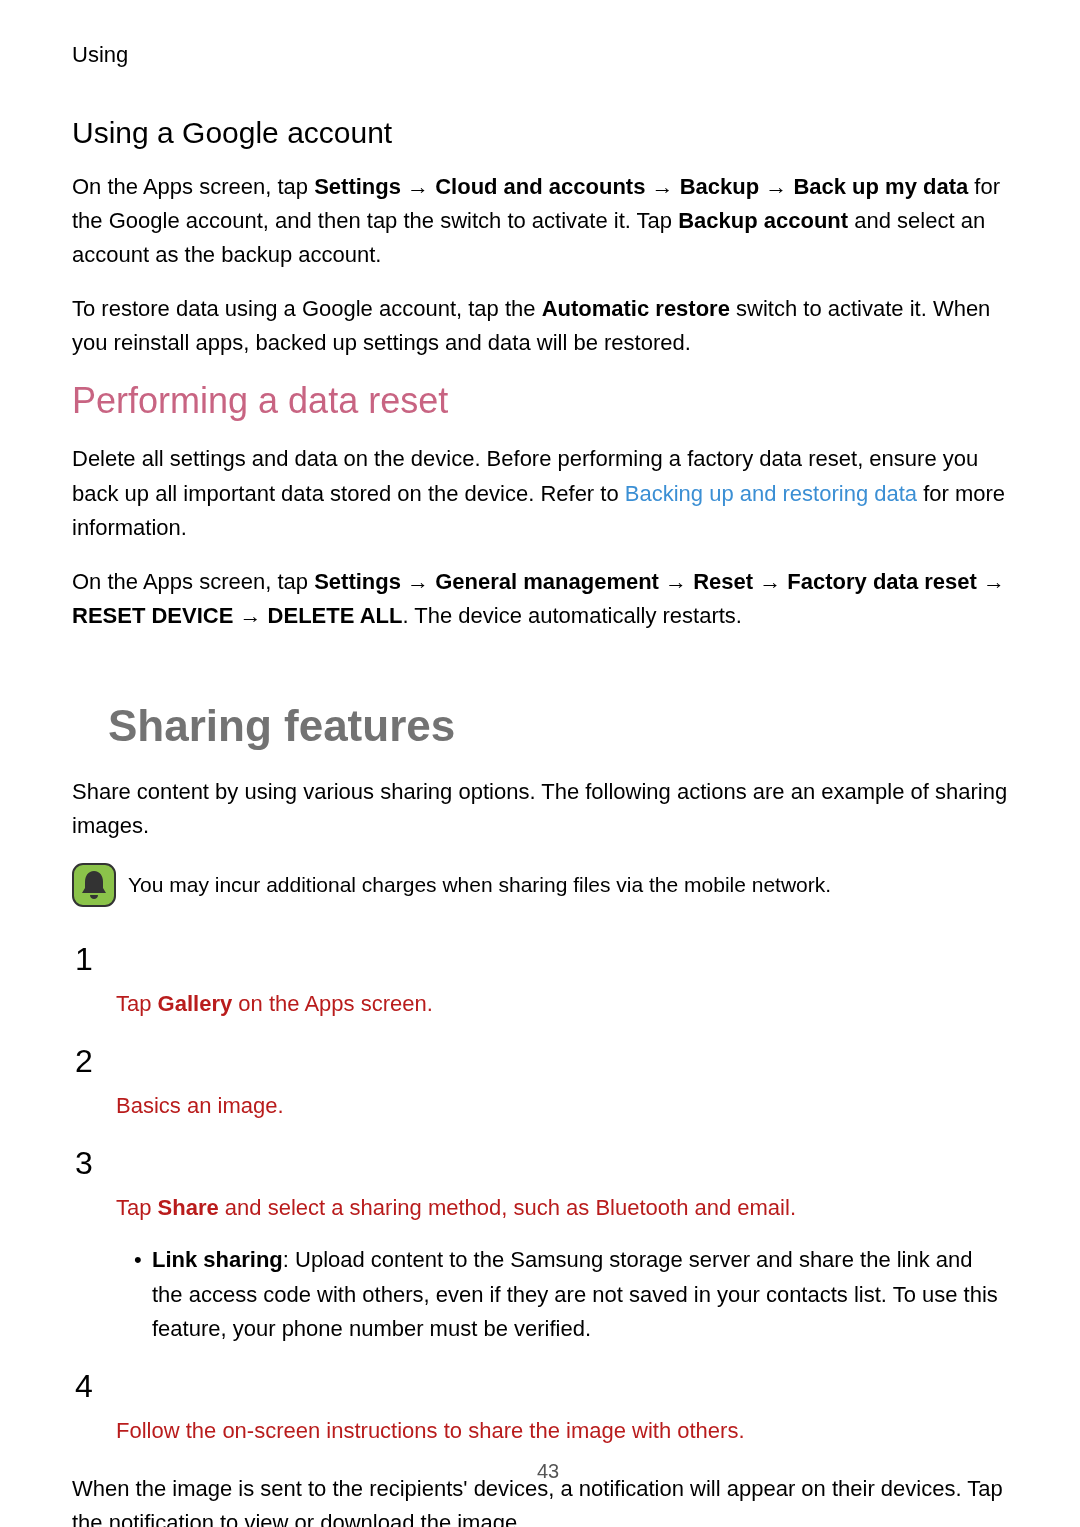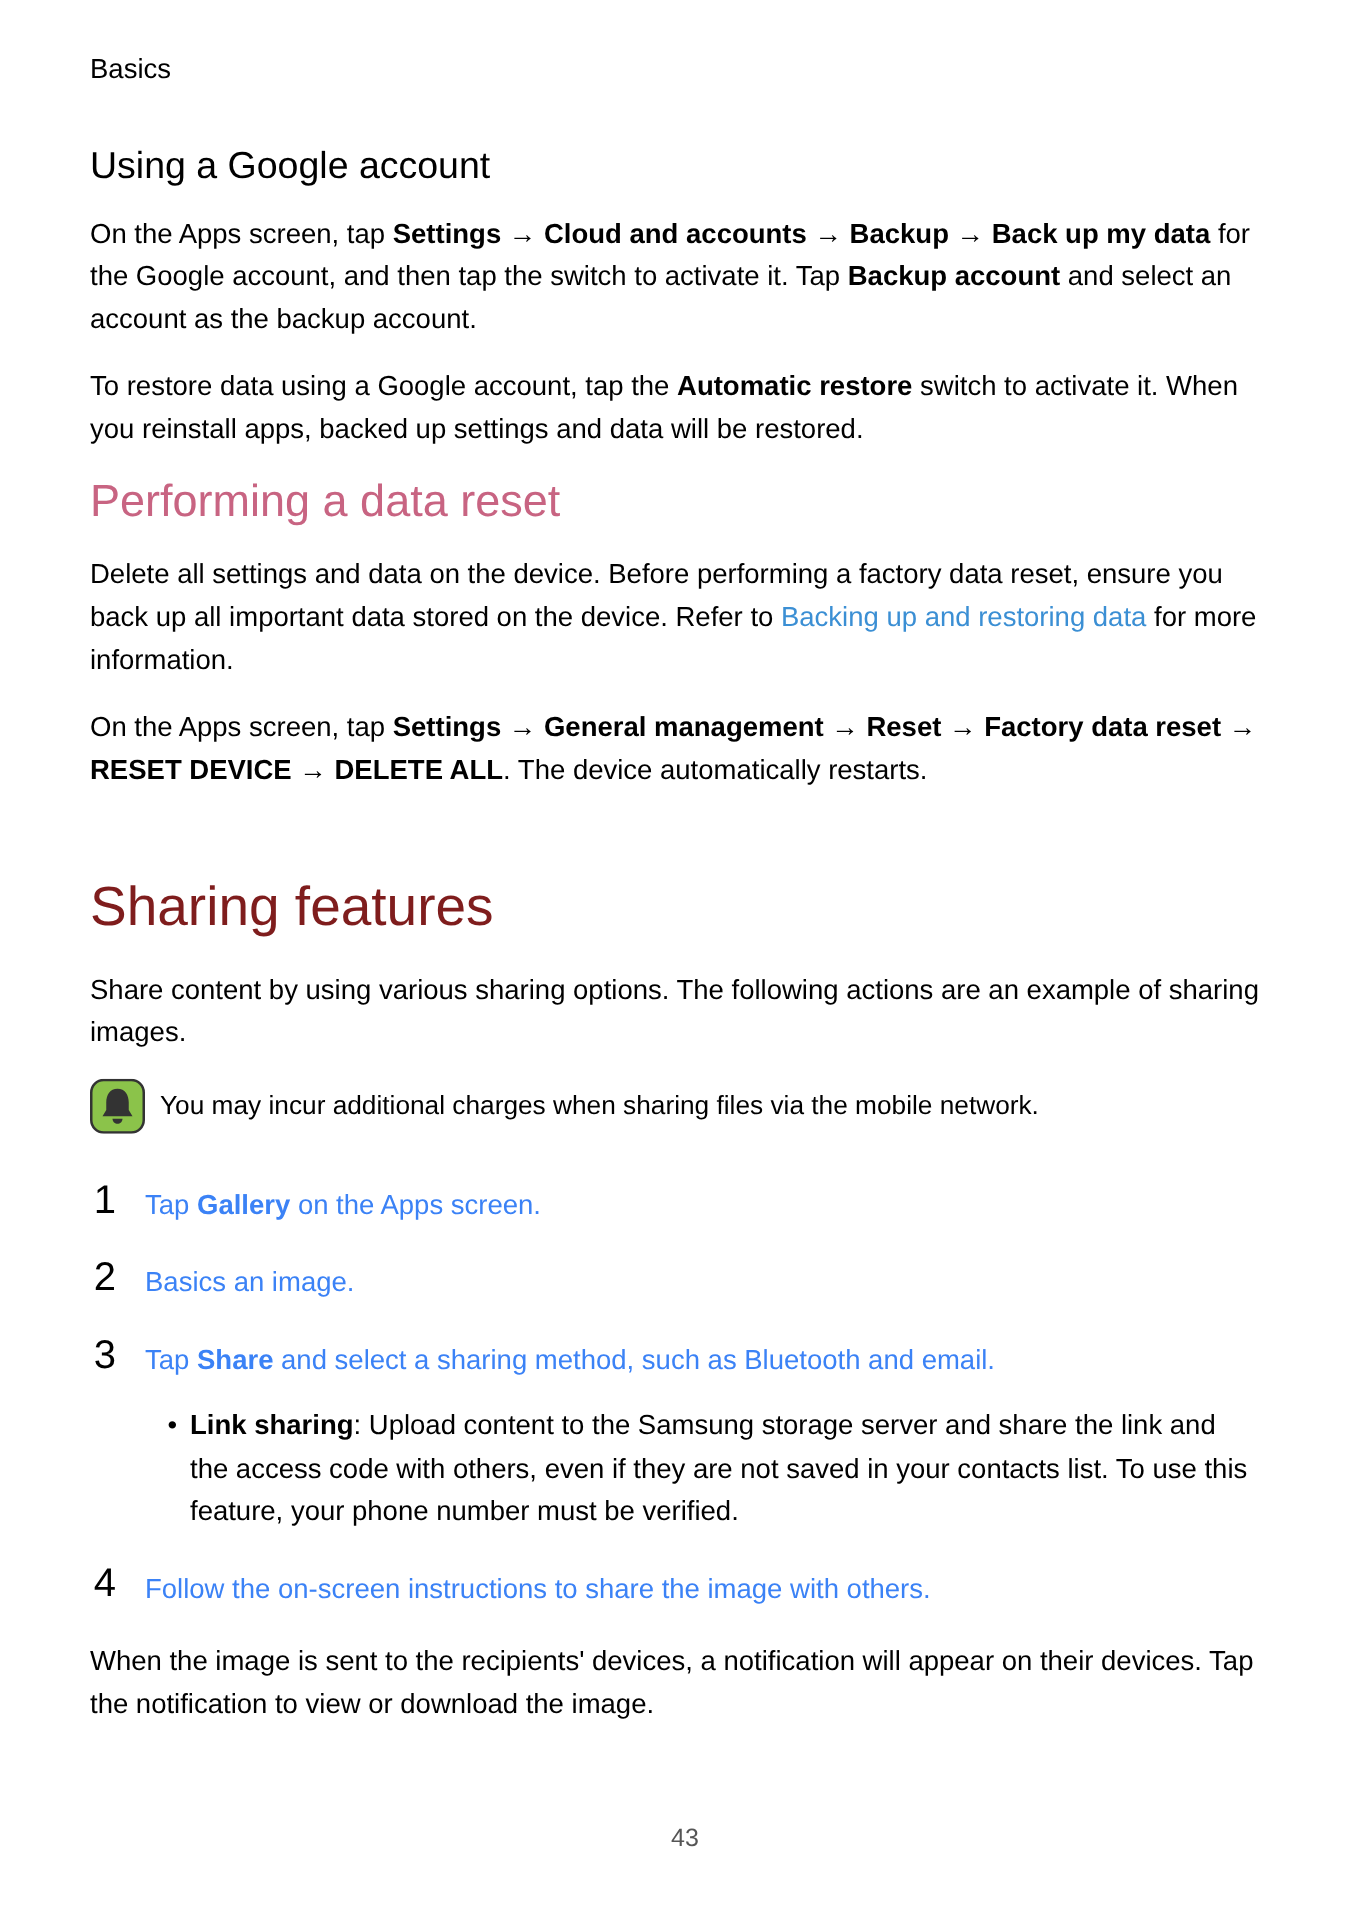--- a/index.html
+++ b/index.html
@@ -33,24 +33,25 @@
   .strong-term { font-weight: 700; }
   .section-heading-pink {
     font-size: 36px;
     font-weight: 400;
     color: #c86482;
     margin-bottom: 20px;
   }
   .link-blue { color: #3b8fd4; }
   .major-heading {
     font-size: 44px;
-    font-weight: 400;
-    color: #7f1d1d;
+    font-weight: 700;
+    color: #737373;
     margin-top: 68px;
     margin-bottom: 24px;
+    margin-left: 36px;
   }
   .note-row {
     display: flex;
     align-items: center;
     gap: 12px;
     margin-bottom: 36px;
   }
   .note-icon {
     width: 44px;
     height: 44px;
@@ -73,21 +74,22 @@
     font-weight: 400;
     color: #000;
     line-height: 1;
     min-width: 24px;
     text-align: center;
   }
   .step-body { flex: 1; padding-top: 4px; }
   .step-text {
     font-size: 22px;
     line-height: 1.55;
-    color: #3b82f6;
+    color: #b91c1c;
+    margin-top: 40px;
   }
   .step-sub {
     font-size: 22px;
     line-height: 1.55;
     margin-top: 14px;
   }
   .bullet-list { margin-top: 18px; margin-left: 18px; }
   .bullet-item {
     display: flex;
     gap: 12px;
@@ -108,21 +110,21 @@
     width: 100%;
     text-align: center;
     font-size: 20px;
     color: #555;
     padding-left: 16px;
   }
 </style>
 </head>
 <body>
 
-<div class="header-label">Basics</div>
+<div class="header-label">Using</div>
 
 <div class="subheading">Using a Google account</div>
 
 <p class="body-text">
   <span>On the Apps screen, tap </span><span class="strong-term">Settings</span><span> → </span><span class="strong-term">Cloud and accounts</span><span> → </span><span class="strong-term">Backup</span><span> → </span><span class="strong-term">Back up my data</span><span> for the Google account, and then tap the switch to activate it. Tap </span><span class="strong-term">Backup account</span><span> and select an account as the backup account.</span>
 </p>
 
 <p class="body-text">
   <span>To restore data using a Google account, tap the </span><span class="strong-term">Automatic restore</span><span> switch to activate it. When you reinstall apps, backed up settings and data will be restored.</span>
 </p>

